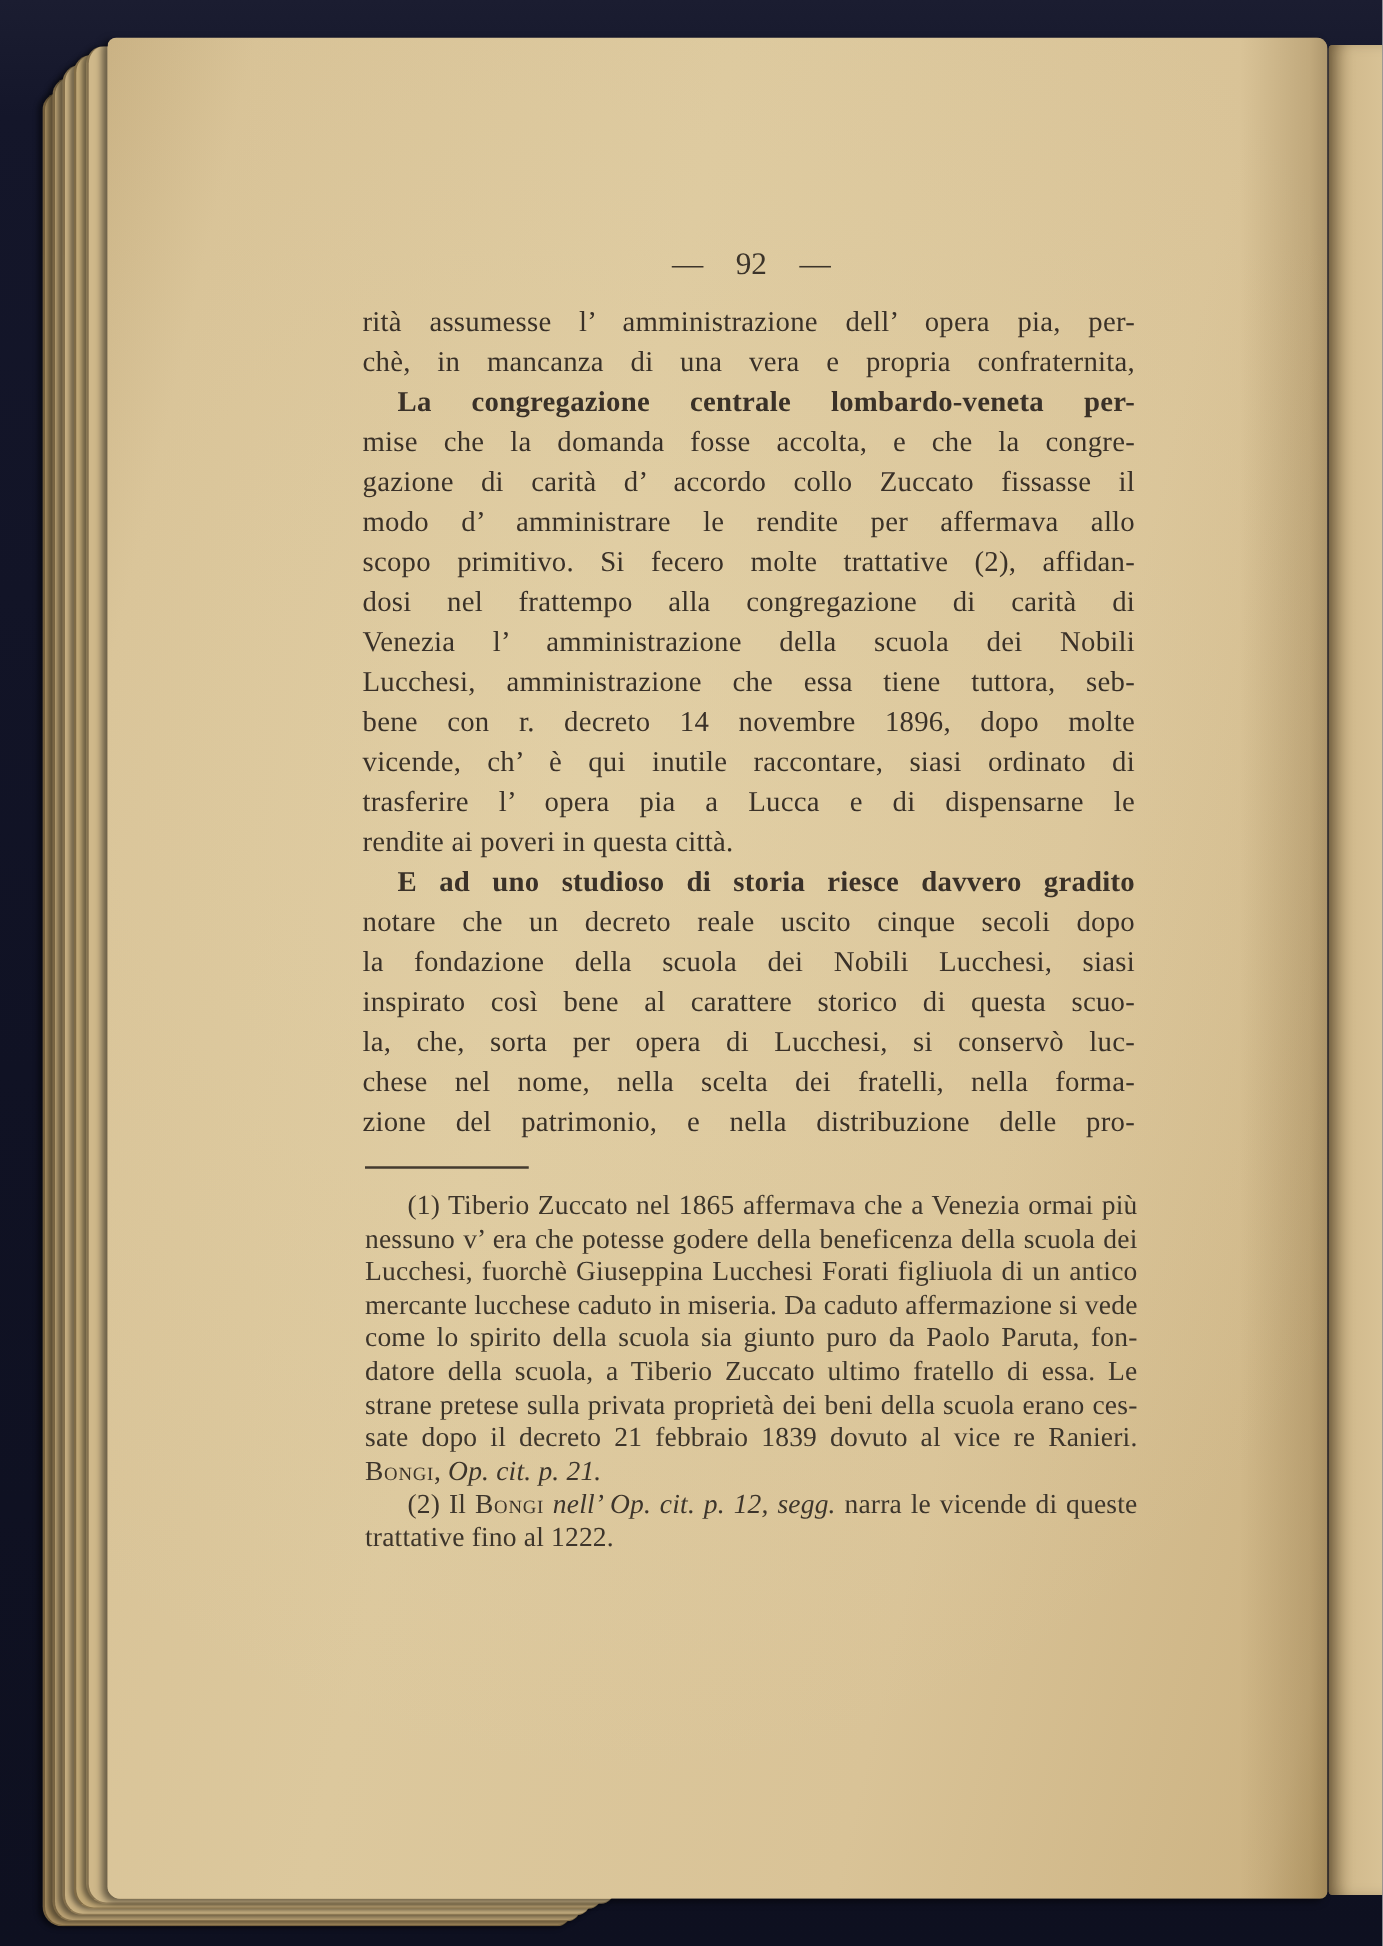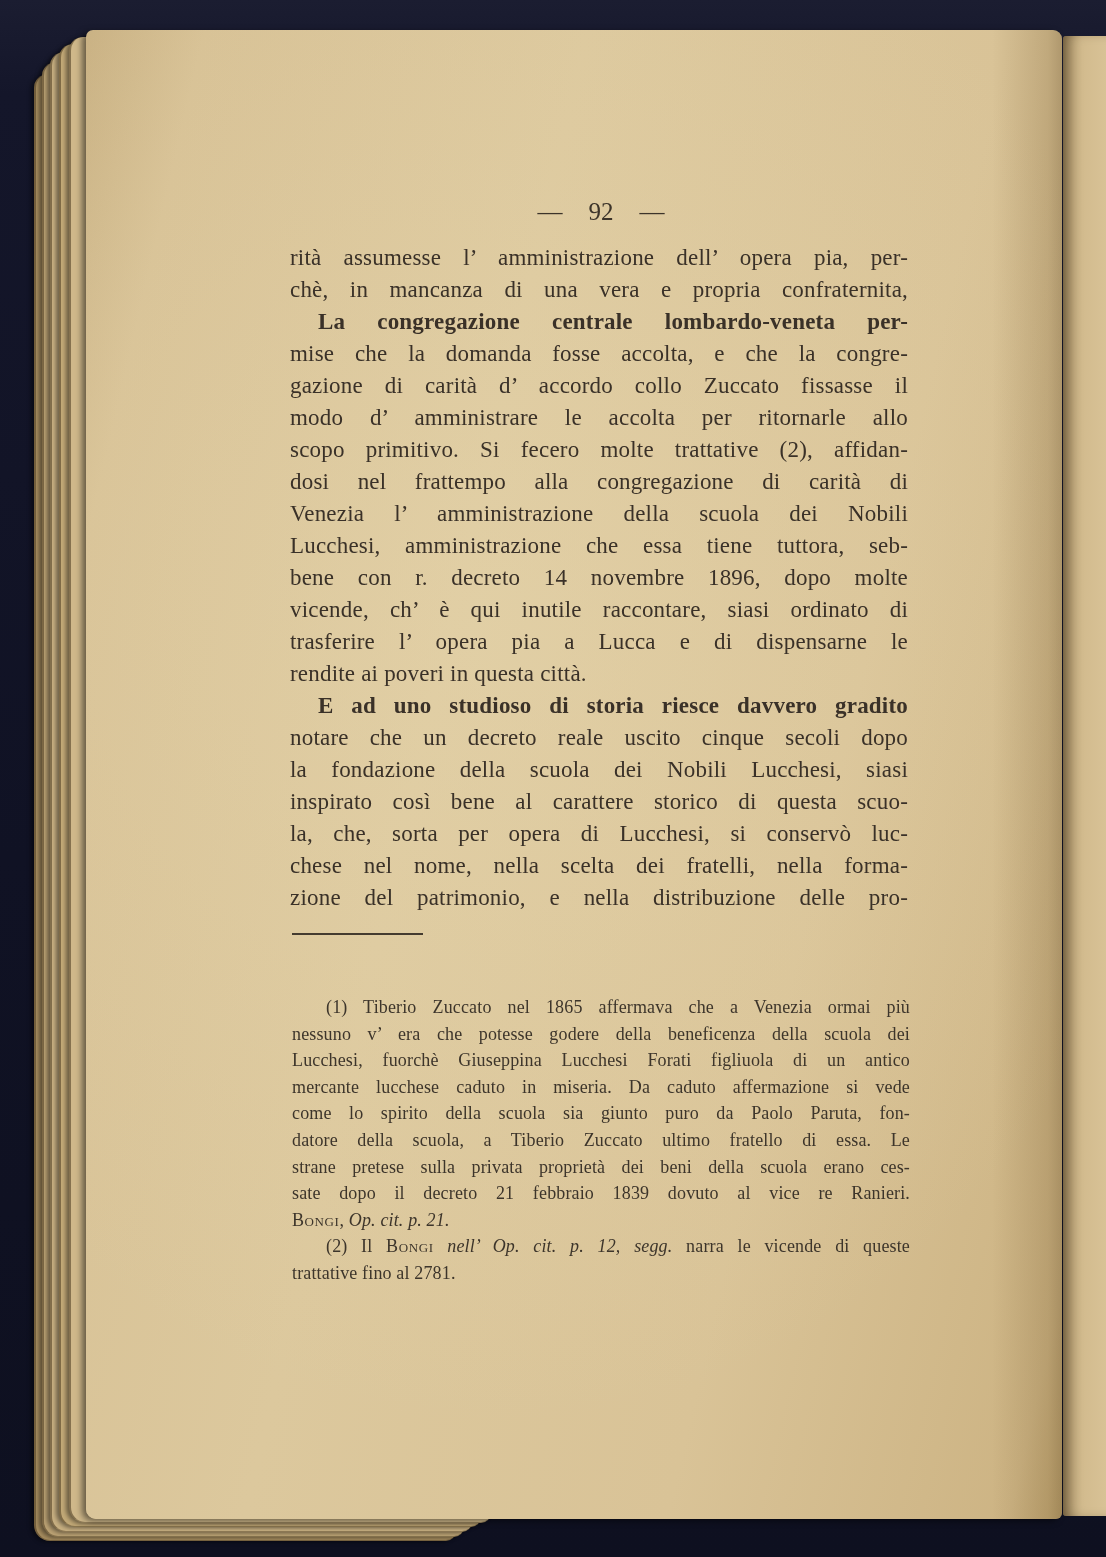--- a/index.html
+++ b/index.html
@@ -67,22 +67,22 @@
   }
 
   .footnote-rule {
     position: absolute;
     left: 206px; top: 903px; width: 131px; height: 2px;
     background: #443b2f;
   }
 
   .footnotes {
     position: absolute;
-    left: 206px; top: 964px; width: 618px;
-    font-size: 18px;
+    left: 206px; top: 921px; width: 618px;
+    font-size: 22px;
     line-height: 26.6px;
     color: #3d352b;
     letter-spacing: 0.15px;
   }
 
   .tline {
     text-align: justify;
     text-align-last: justify;
     white-space: nowrap;
   }
@@ -120,21 +120,21 @@
     <span class="seg">92</span>
     <span class="seg">—</span>
   </div>
 
   <div class="body-text" id="body-text">
       <div class="tline"><span class="seg">rità assumesse l’ amministrazione dell’ opera pia, per-</span></div>
       <div class="tline"><span class="seg">chè, in mancanza di una vera e propria confraternita,</span></div>
       <div class="tline ind-body"><span class="seg">La congregazione centrale lombardo-veneta per-</span></div>
       <div class="tline"><span class="seg">mise che la domanda fosse accolta, e che la congre-</span></div>
       <div class="tline"><span class="seg">gazione di carità d’ accordo collo Zuccato fissasse il</span></div>
-      <div class="tline"><span class="seg">modo d’ amministrare le accolta per ritornarle allo</span></div>
+      <div class="tline"><span class="seg">modo d’ amministrare le rendite per affermava allo</span></div>
       <div class="tline"><span class="seg">scopo primitivo. Si fecero molte trattative (2), affidan-</span></div>
       <div class="tline"><span class="seg">dosi nel frattempo alla congregazione di carità di</span></div>
       <div class="tline"><span class="seg">Venezia l’ amministrazione della scuola dei Nobili</span></div>
       <div class="tline"><span class="seg">Lucchesi, amministrazione che essa tiene tuttora, seb-</span></div>
       <div class="tline"><span class="seg">bene con r. decreto 14 novembre 1896, dopo molte</span></div>
       <div class="tline"><span class="seg">vicende, ch’ è qui inutile raccontare, siasi ordinato di</span></div>
       <div class="tline"><span class="seg">trasferire l’ opera pia a Lucca e di dispensarne le</span></div>
       <div class="tline end"><span class="seg">rendite ai poveri in questa città.</span></div>
       <div class="tline ind-body"><span class="seg">E ad uno studioso di storia riesce davvero gradito</span></div>
       <div class="tline"><span class="seg">notare che un decreto reale uscito cinque secoli dopo</span></div>
@@ -151,16 +151,16 @@
       <div class="tline ind-fn"><span class="seg">(1) Tiberio Zuccato nel 1865 affermava che a Venezia ormai più</span></div>
       <div class="tline"><span class="seg">nessuno v’ era che potesse godere della beneficenza della scuola dei</span></div>
       <div class="tline"><span class="seg">Lucchesi, fuorchè Giuseppina Lucchesi Forati figliuola di un antico</span></div>
       <div class="tline"><span class="seg">mercante lucchese caduto in miseria. Da caduto affermazione si vede</span></div>
       <div class="tline"><span class="seg">come lo spirito della scuola sia giunto puro da Paolo Paruta, fon-</span></div>
       <div class="tline"><span class="seg">datore della scuola, a Tiberio Zuccato ultimo fratello di essa.  Le</span></div>
       <div class="tline"><span class="seg">strane pretese sulla privata proprietà dei beni della scuola erano ces-</span></div>
       <div class="tline"><span class="seg">sate dopo il decreto 21 febbraio 1839 dovuto al vice re Ranieri.</span></div>
       <div class="tline end"><span class="seg sc">Bongi</span><span class="seg">, </span><span class="seg i">Op. cit. p. 21.</span></div>
       <div class="tline ind-fn"><span class="seg">(2) Il </span><span class="seg sc">Bongi</span><span class="seg"> </span><span class="seg i">nell’ Op. cit. p. 12, segg.</span><span class="seg"> narra le vicende di queste</span></div>
-      <div class="tline end"><span class="seg">trattative fino al 2781.</span></div>
+      <div class="tline end"><span class="seg">trattative fino al 1222.</span></div>
     </div>
 
 </div>
 
 </body></html>

